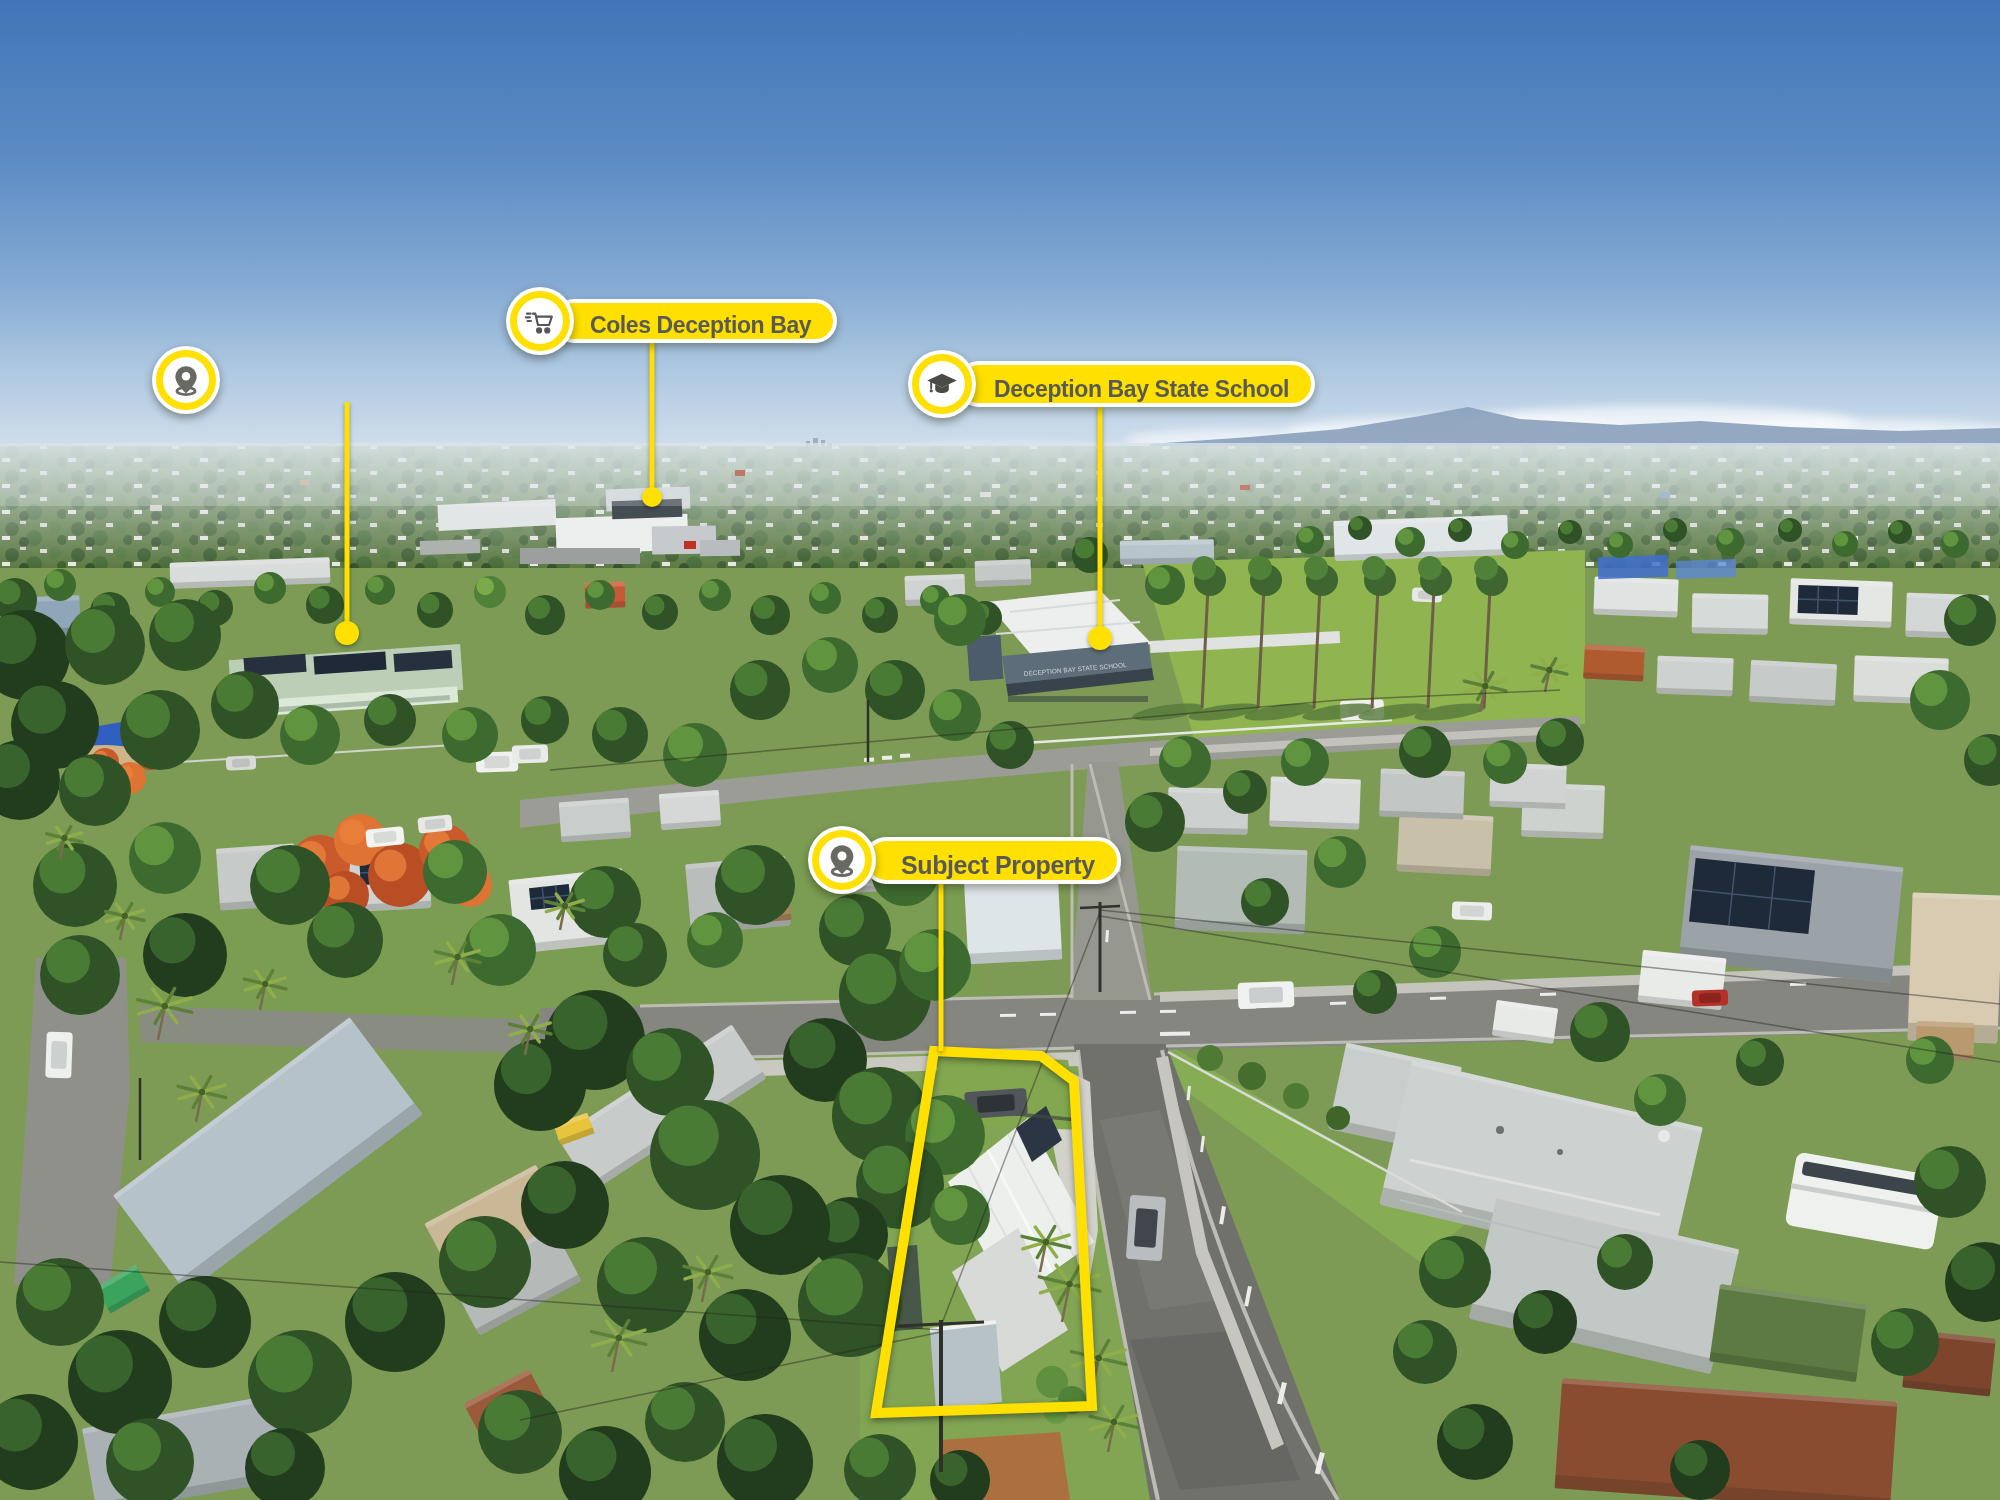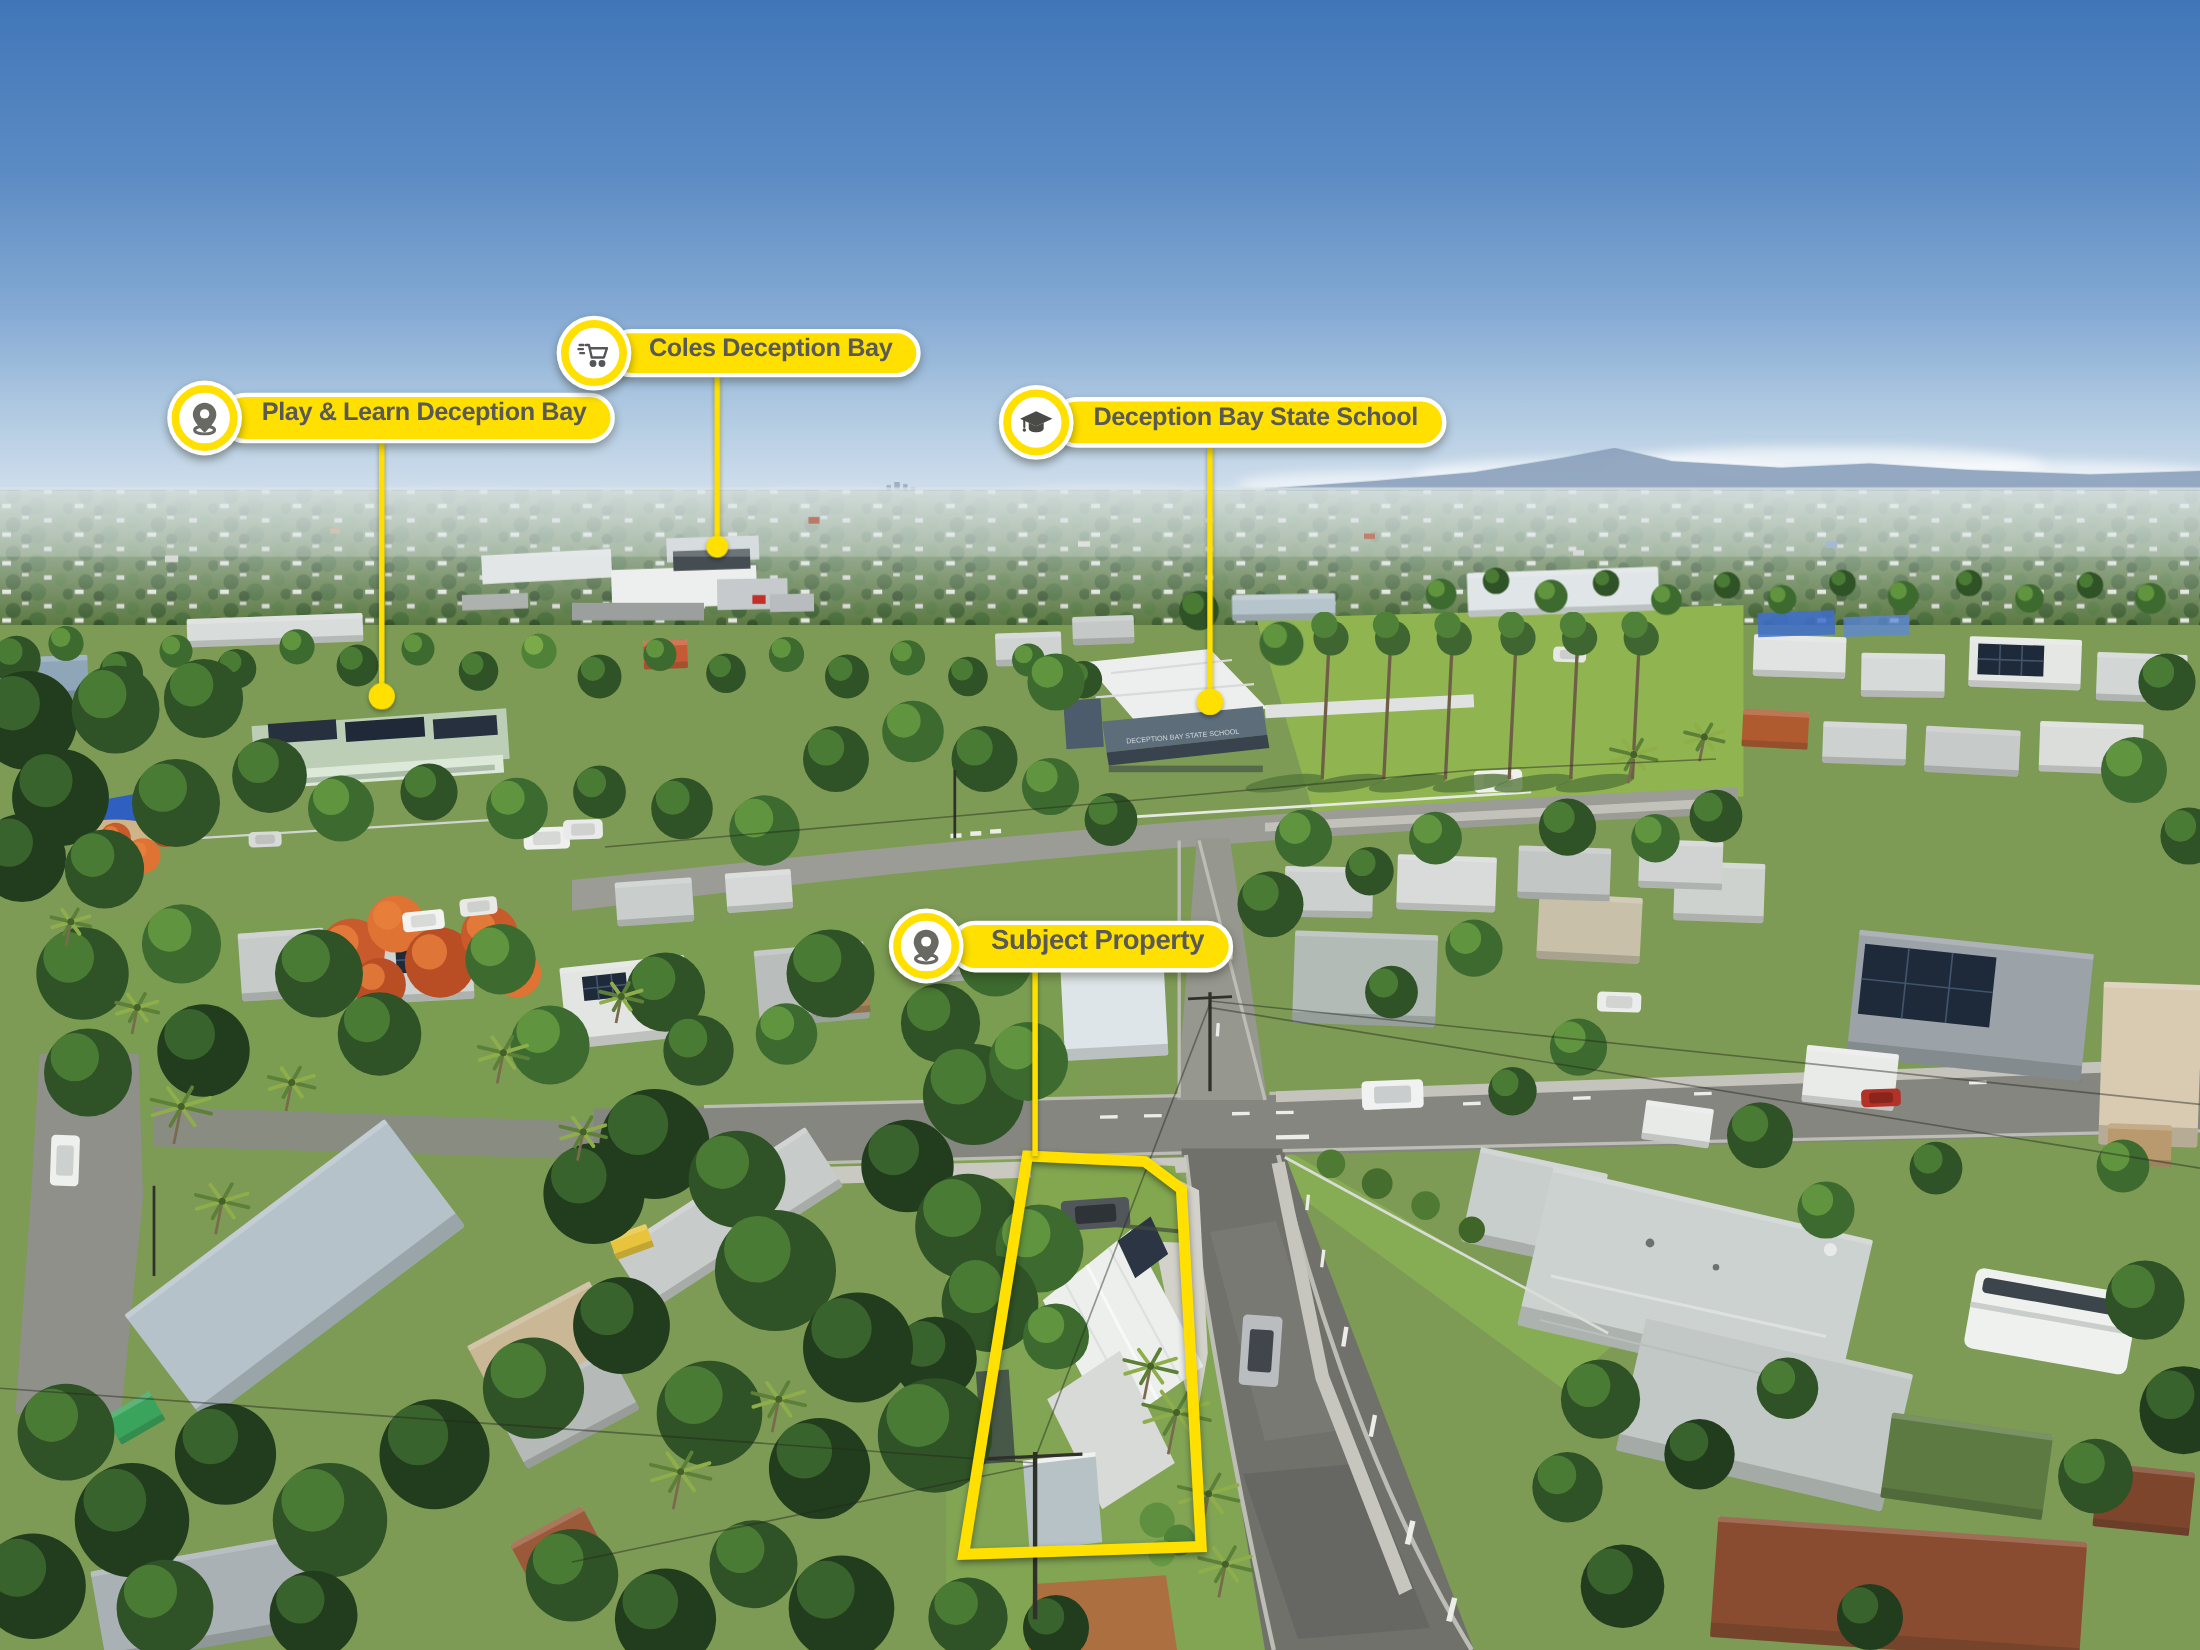--- a/index.html
+++ b/index.html
@@ -1,21 +1,21 @@
 <!DOCTYPE html>
 <html style="--accent: #ffe000; --pill-text: #595a55; --pill-border: #ffffff;"><head>
 <meta charset="utf-8">
 <style>
   html,body{margin:0;padding:0;background:#222}
   #stage{position:relative;width:2000px;height:1500px;overflow:hidden;
          font-family:"Liberation Sans",sans-serif;background:#7d9b55}
   #scene{position:absolute;left:0;top:0;width:2000px;height:1500px;display:block}
   .pill{position:absolute;height:46px;background:var(--accent,#ffe000);
         border:4px solid var(--pill-border,#fff);border-radius:40px;
-        display:flex;align-items:flex-start;padding:0 22px 0 34px;box-sizing:border-box;
+        display:flex;align-items:flex-end;padding:0 22px 0 34px;box-sizing:border-box;
         box-shadow:0 4px 9px rgba(25,25,5,.35);white-space:nowrap;z-index:3}
   .pill .label{font-weight:bold;font-size:23px;letter-spacing:-0.4px;
         color:var(--pill-text,#595a55)}
   .pill.big .label{font-size:25px}
   .badge{position:absolute;width:68px;height:68px;border-radius:50%;background:#fff;
         box-shadow:0 4px 8px rgba(25,25,5,.4);z-index:4;
         display:flex;align-items:center;justify-content:center}
   .badge::before{content:"";position:absolute;inset:4px;border-radius:50%;
         border:7px solid var(--accent,#ffe000)}
   .badge svg{position:relative;z-index:1}
@@ -1065,23 +1065,20 @@
     <line class="ann-line" x1="347" y1="402" x2="347" y2="628"></line>
     <circle class="ann-dot" cx="347" cy="633" r="12"></circle>
     <line class="ann-line" x1="652" y1="341" x2="652" y2="492"></line>
     <circle class="ann-dot" cx="652" cy="497" r="10"></circle>
     <line class="ann-line" x1="1100" y1="406" x2="1100" y2="633"></line>
     <circle class="ann-dot" cx="1100" cy="638" r="12"></circle>
     <line class="ann-line" x1="941" y1="881" x2="941" y2="1051"></line>
   </g>
 </svg>
 
-<div class="pill" style="left:200px;top:357px">
-  <span class="label">Play &amp; Learn Deception Bay</span>
-</div>
 <div class="badge" style="left:152px;top:346px">
   <svg width="32" height="32" viewBox="0 0 30 30">
     <ellipse cx="15" cy="25.3" rx="8.5" ry="3.4" fill="none" stroke="#686962" stroke-width="2.6"></ellipse>
     <path d="M15 2C9.5 2 5 6.4 5 12c0 7 10 15.5 10 15.5S25 19 25 12C25 6.4 20.5 2 15 2z" fill="#686962"></path>
     <circle cx="15" cy="11.5" r="4" fill="#fff"></circle>
   </svg>
 </div>
 
 <div class="pill" style="left:552px;top:299px;height:44px">
   <span class="label">Coles Deception Bay</span>

